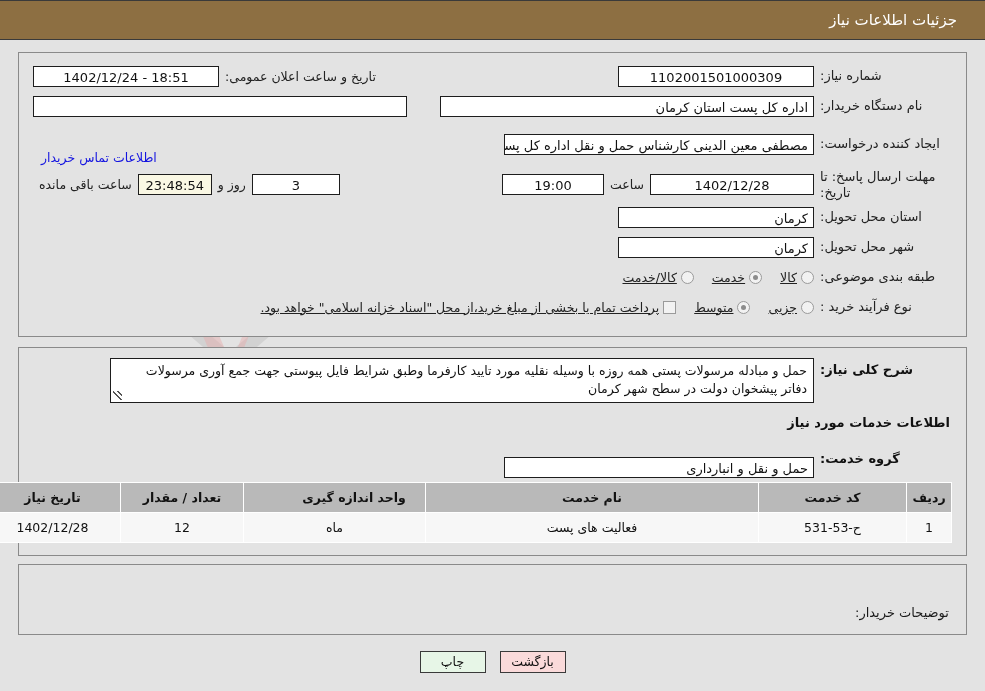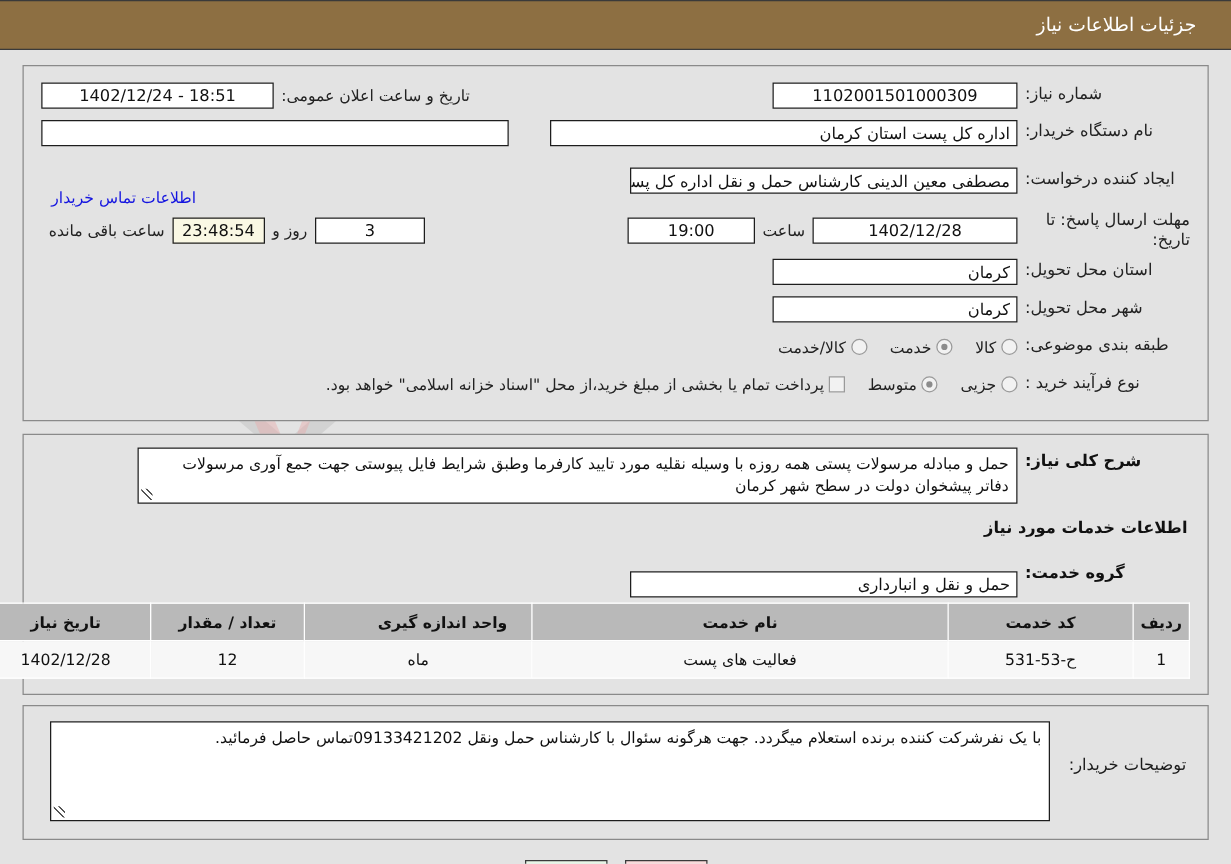--- a/index.html
+++ b/index.html
@@ -101,21 +101,21 @@
   }
   .lbl {
     width: 132px;
     flex: 0 0 132px;
     text-align: left;
     font-size: 13px;
     color: #222;
     padding-left: 6px;
     line-height: 1.25;
   }
-  .lbl.two-line { line-height: 1.2; text-align: right; }
+  .lbl.two-line { line-height: 1.2; }
   .lbl-b {
     font-weight: bold;
     font-size: 13px;
     color: #111;
   }
 
   .fld {
     border: 1px solid #1d1d1d;
     background: #ffffff;
     height: 21px;
@@ -166,21 +166,21 @@
     flex: 0 0 13px;
   }
   .radio.on:after {
     content: "";
     position: absolute;
     left: 3px; top: 3px;
     width: 5px; height: 5px;
     border-radius: 50%;
     background: #8c8c8c;
   }
-  .radio-lbl { font-size: 12.5px; color: #222; margin-left: 14px; }
+  .radio-lbl { font-size: 12.5px; color: #222; margin-left: 14px; text-decoration: underline; }
   .checkbox {
     width: 13px; height: 13px;
     border: 1px solid #9a9a9a;
     background: #f2f2f2;
     box-sizing: border-box;
     display: inline-block;
     flex: 0 0 13px;
   }
 
   
@@ -406,20 +406,19 @@
         <td>1402/12/28</td>
       </tr>
     </tbody>
   </table>
 
 </div>
 
 <div class="panel bottom">
   <div class="notes-wrap">
     <div class="notes-lbl">توضیحات خریدار:</div>
-    <div class="ta ta-notes">با یک نفرشرکت کننده برنده استعلام میگردد. جهت هرگونه سئوال با کارشناس حمل ونقل 09133421202تماس حاصل فرمائید.</div>
   </div>
 </div>
 
 <div class="btn-bar">
   <div class="btn btn-back">بازگشت</div>
   <div class="btn btn-print">چاپ</div>
 </div>
 
 </body></html>

